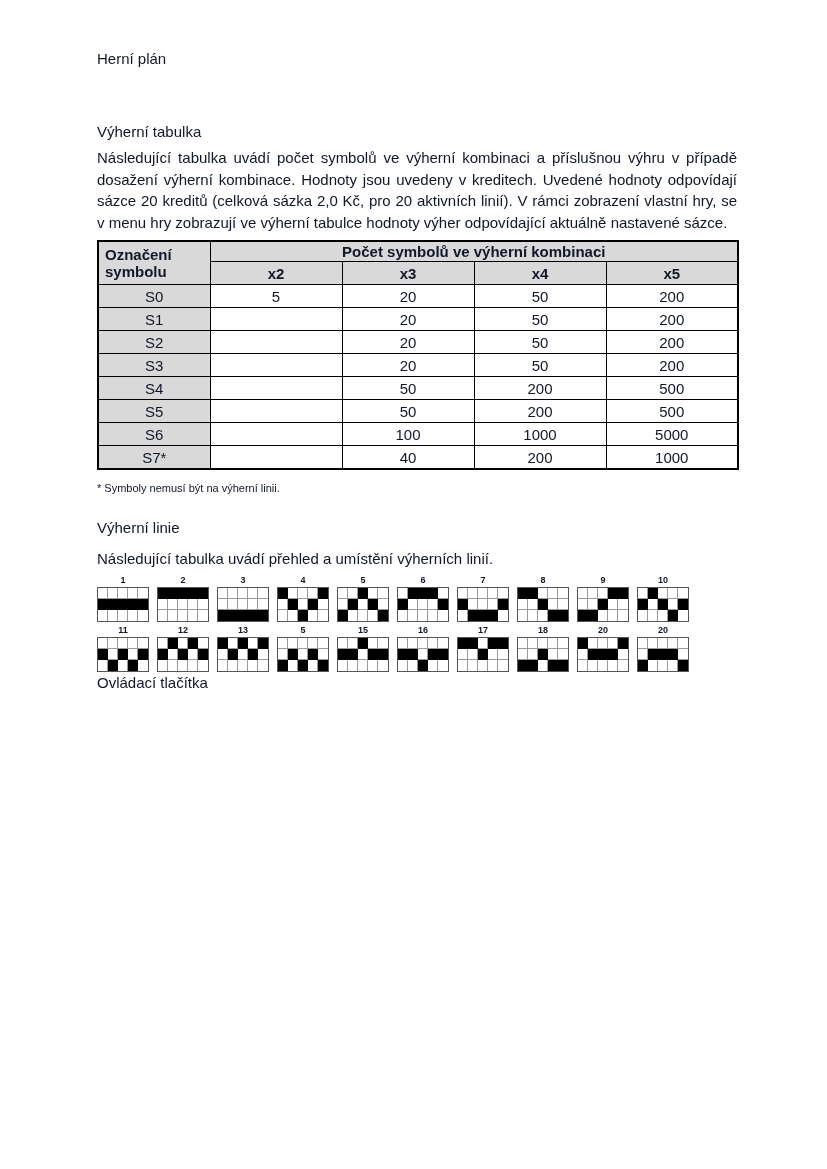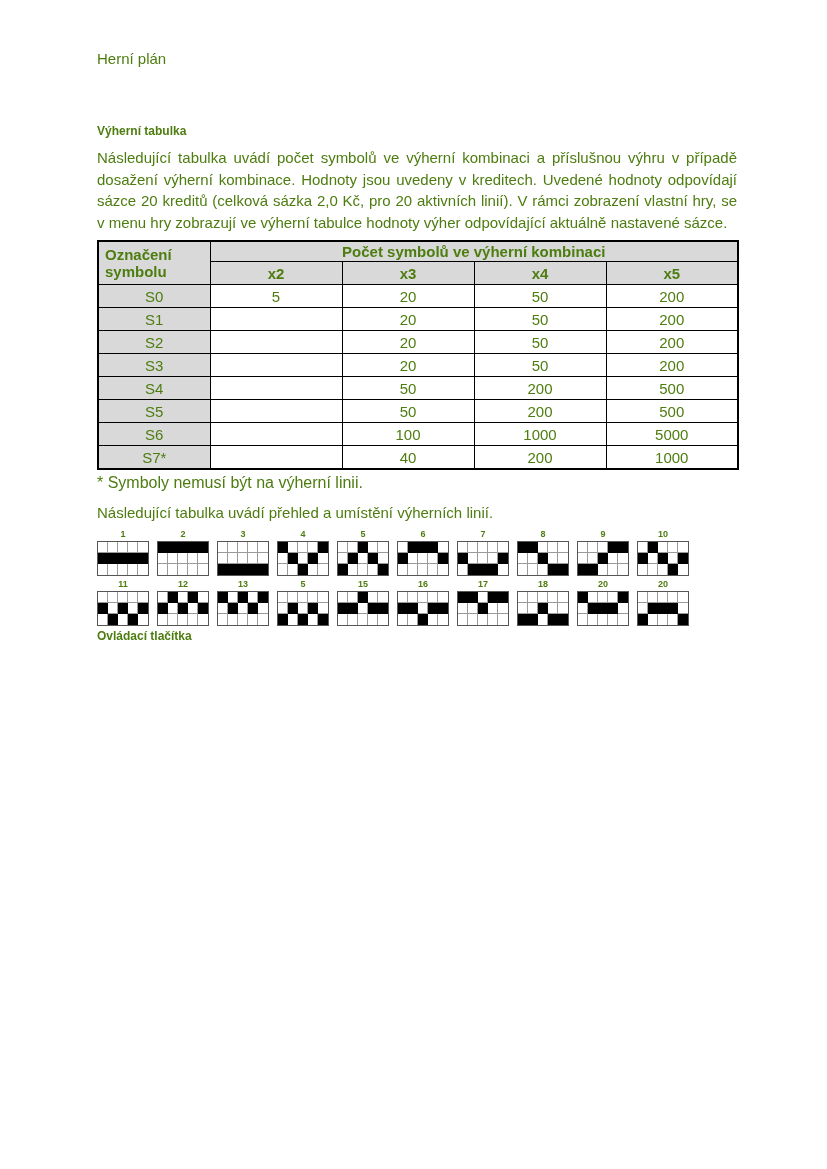--- a/index.html
+++ b/index.html
@@ -1,45 +1,45 @@
 <!DOCTYPE html>
 <html style="--header-bg: #d9d9d9; --fill: #000000;"><head>
 <meta charset="utf-8">
 <style>
   html,body{margin:0;padding:0;background:#e8e8e8;}
   .page{
     position:relative;
     width:827px;height:1169px;
     background:#fff;
     font-family:"Liberation Sans", sans-serif;
-    color:#4d7c0f;
+    color:#0f172a;
     overflow:hidden;
   }
   .content{
     position:absolute;left:97px;top:0;width:640px;
     padding-top:48px;
   }
   .doc-header{font-size:15px;line-height:21px;}
-  h2{margin:0;font-size:12px;font-weight:bold;line-height:21px;}
+  h2{margin:0;font-size:15px;font-weight:normal;line-height:21px;}
   p{margin:0;font-size:15px;line-height:21.5px;}
   .sec1{margin-top:52px;}
   .para-payout{margin-top:5px;text-align:justify;}
   .paytable{
     margin-top:7px;border-collapse:collapse;table-layout:fixed;
     width:640px;border:2px solid #000;
   }
   .paytable th,.paytable td{
     border:1px solid #000;font-size:15px;padding:0 6px;
     height:22px;text-align:center;font-weight:normal;
   }
   .paytable thead th{background:var(--header-bg,#d9d9d9);font-weight:bold;}
   .paytable .corner{text-align:left;vertical-align:middle;}
   .paytable .group{height:19px;}
   .paytable td.sym{background:var(--header-bg,#d9d9d9);text-align:center;}
-  .footnote{margin-top:3px;font-size:16px;line-height:19px;}
+  .footnote{margin-top:9px;font-size:11px;line-height:19px;}
   .sec2{margin-top:19px;}
   .para-lines{margin-top:10px;}
   .pat-rows{margin-top:4px;}
   .pat-row{display:flex;gap:8px;}
   .pat-row + .pat-row{margin-top:2px;}
   .pattern{width:52px;}
   .pat-label{font-size:9px;font-weight:bold;line-height:12px;text-align:center;margin-bottom:1px;}
   .pat-grid{
     display:grid;grid-template-columns:repeat(5,10px);grid-auto-rows:11px;
     border:1px solid #555;background:#fff;width:52px;box-sizing:border-box;
@@ -137,20 +137,21 @@
             <td></td>
             <td>40</td>
             <td>200</td>
             <td>1000</td>
           </tr>
         </tbody>
     </table>
 
     <p class="footnote">* Symboly nemusí být na výherní linii.</p>
 
+    <h2 class="sec2">Výherní linie</h2>
     <p class="para-lines">Následující tabulka uvádí přehled a umístění výherních linií.</p>
 
     <div class="pat-rows">
       <div class="pat-row">
           <div class="pattern">
             <div class="pat-label">1</div>
             <div class="pat-grid">
               <div class="pat-cell"></div>
               <div class="pat-cell"></div>
               <div class="pat-cell"></div>

